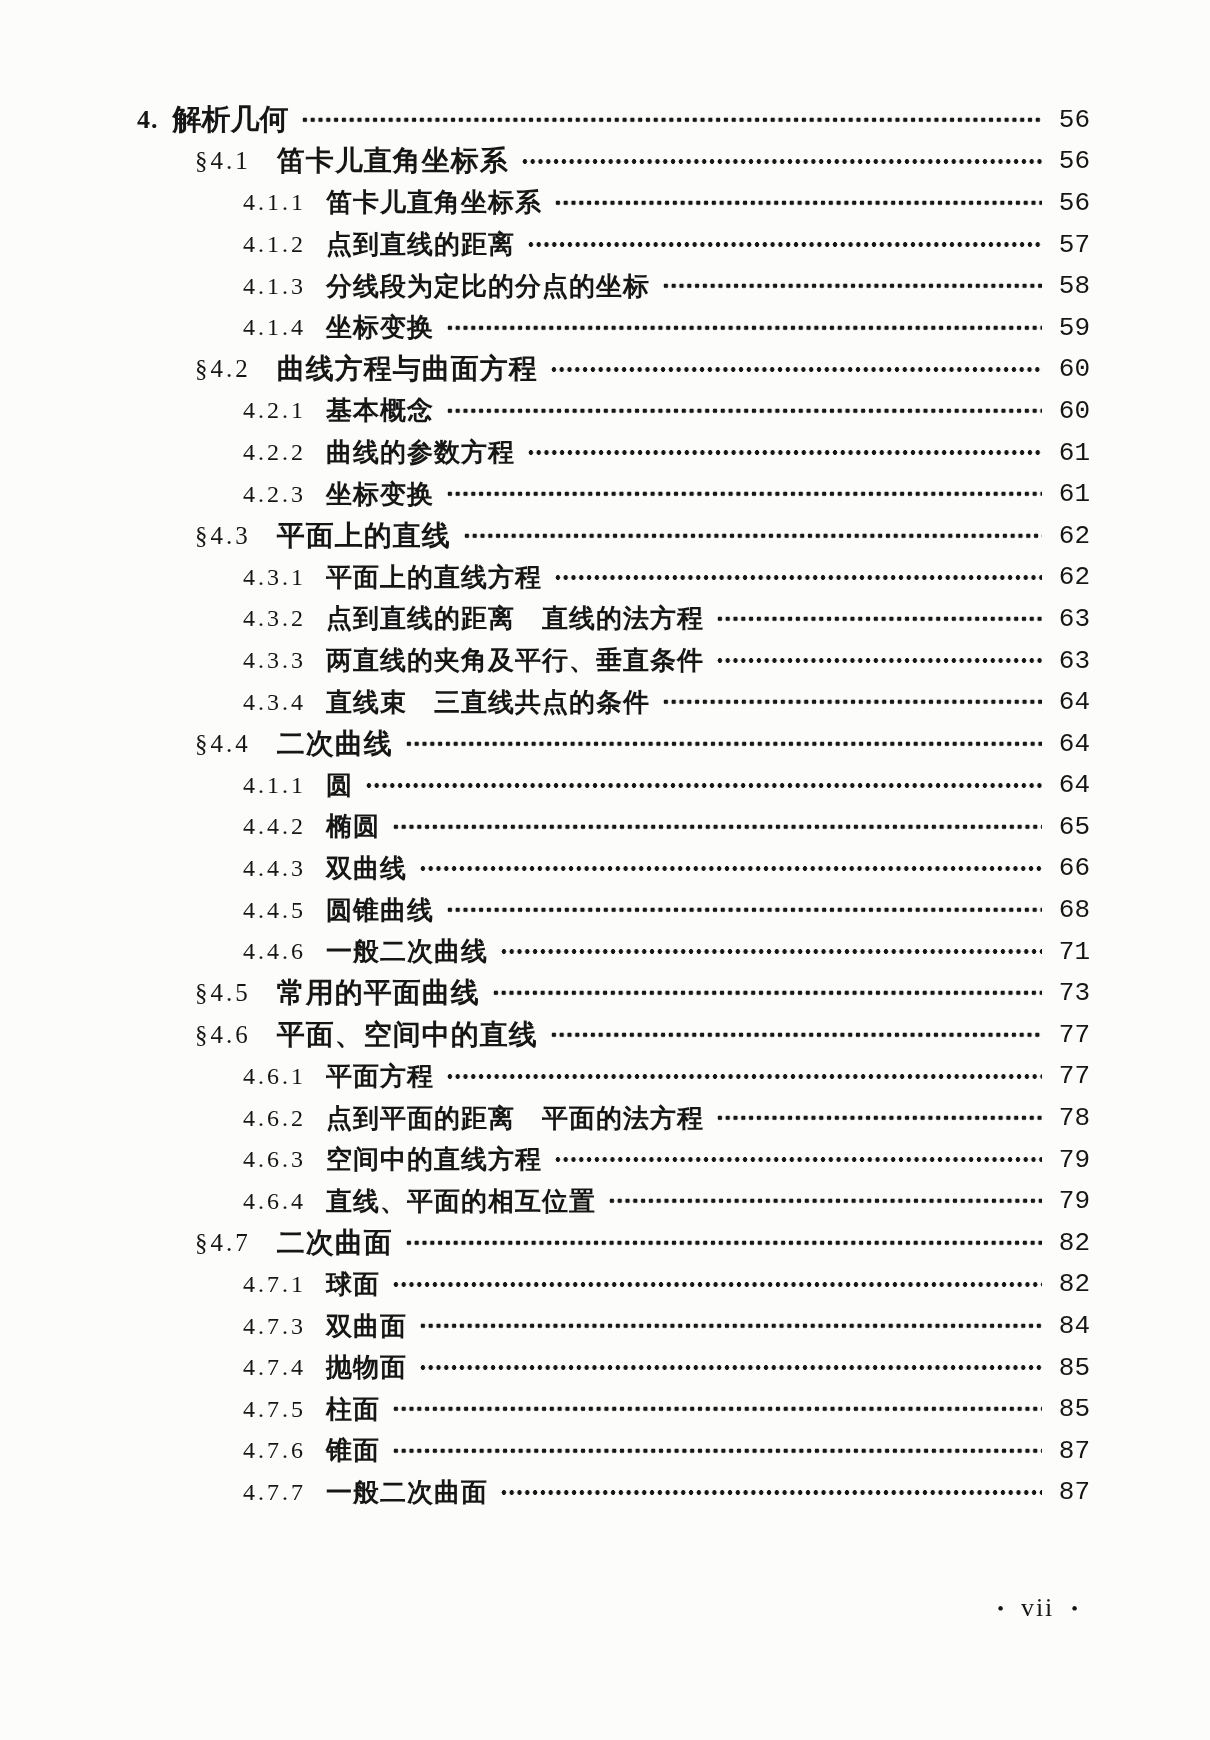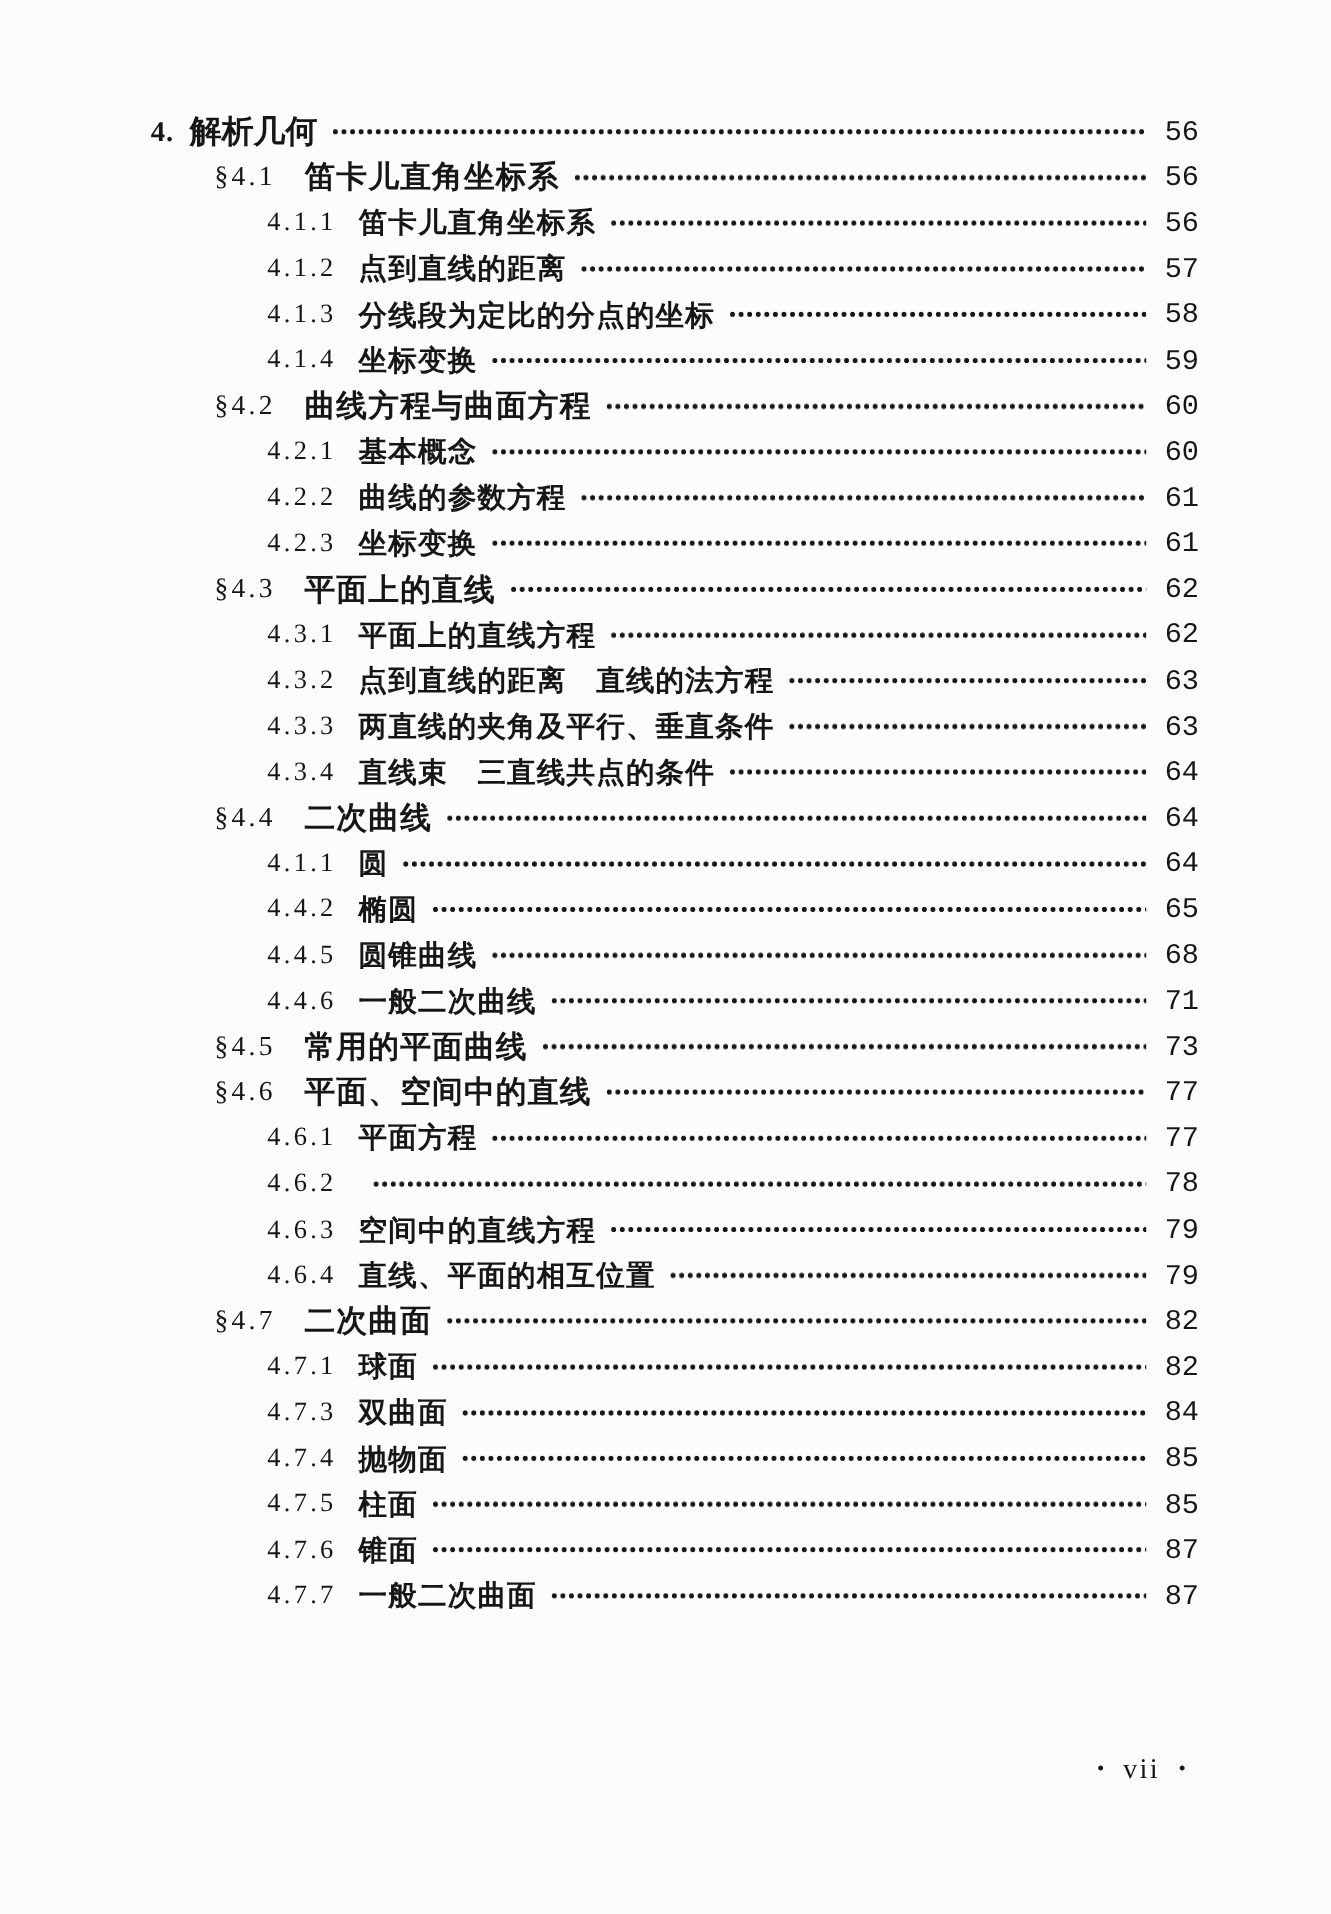--- a/index.html
+++ b/index.html
@@ -185,20 +185,26 @@
     <span class="leader"></span>
     <span class="pageno">64</span>
   </div>
       <div class="row sub">
     <span class="num">4.4.2</span>
     <span class="title">椭圆</span>
     <span class="leader"></span>
     <span class="pageno">65</span>
   </div>
       <div class="row sub">
+    <span class="num">4.4.3</span>
+    <span class="title">双曲线</span>
+    <span class="leader"></span>
+    <span class="pageno">66</span>
+  </div>
+      <div class="row sub">
     <span class="num">4.4.5</span>
     <span class="title">圆锥曲线</span>
     <span class="leader"></span>
     <span class="pageno">68</span>
   </div>
       <div class="row sub">
     <span class="num">4.4.6</span>
     <span class="title">一般二次曲线</span>
     <span class="leader"></span>
     <span class="pageno">71</span>
@@ -216,20 +222,21 @@
     <span class="pageno">77</span>
   </div>
       <div class="row sub">
     <span class="num">4.6.1</span>
     <span class="title">平面方程</span>
     <span class="leader"></span>
     <span class="pageno">77</span>
   </div>
       <div class="row sub">
     <span class="num">4.6.2</span>
+    <span class="title">点到平面的距离　平面的法方程</span>
     <span class="leader"></span>
     <span class="pageno">78</span>
   </div>
       <div class="row sub">
     <span class="num">4.6.3</span>
     <span class="title">空间中的直线方程</span>
     <span class="leader"></span>
     <span class="pageno">79</span>
   </div>
       <div class="row sub">

